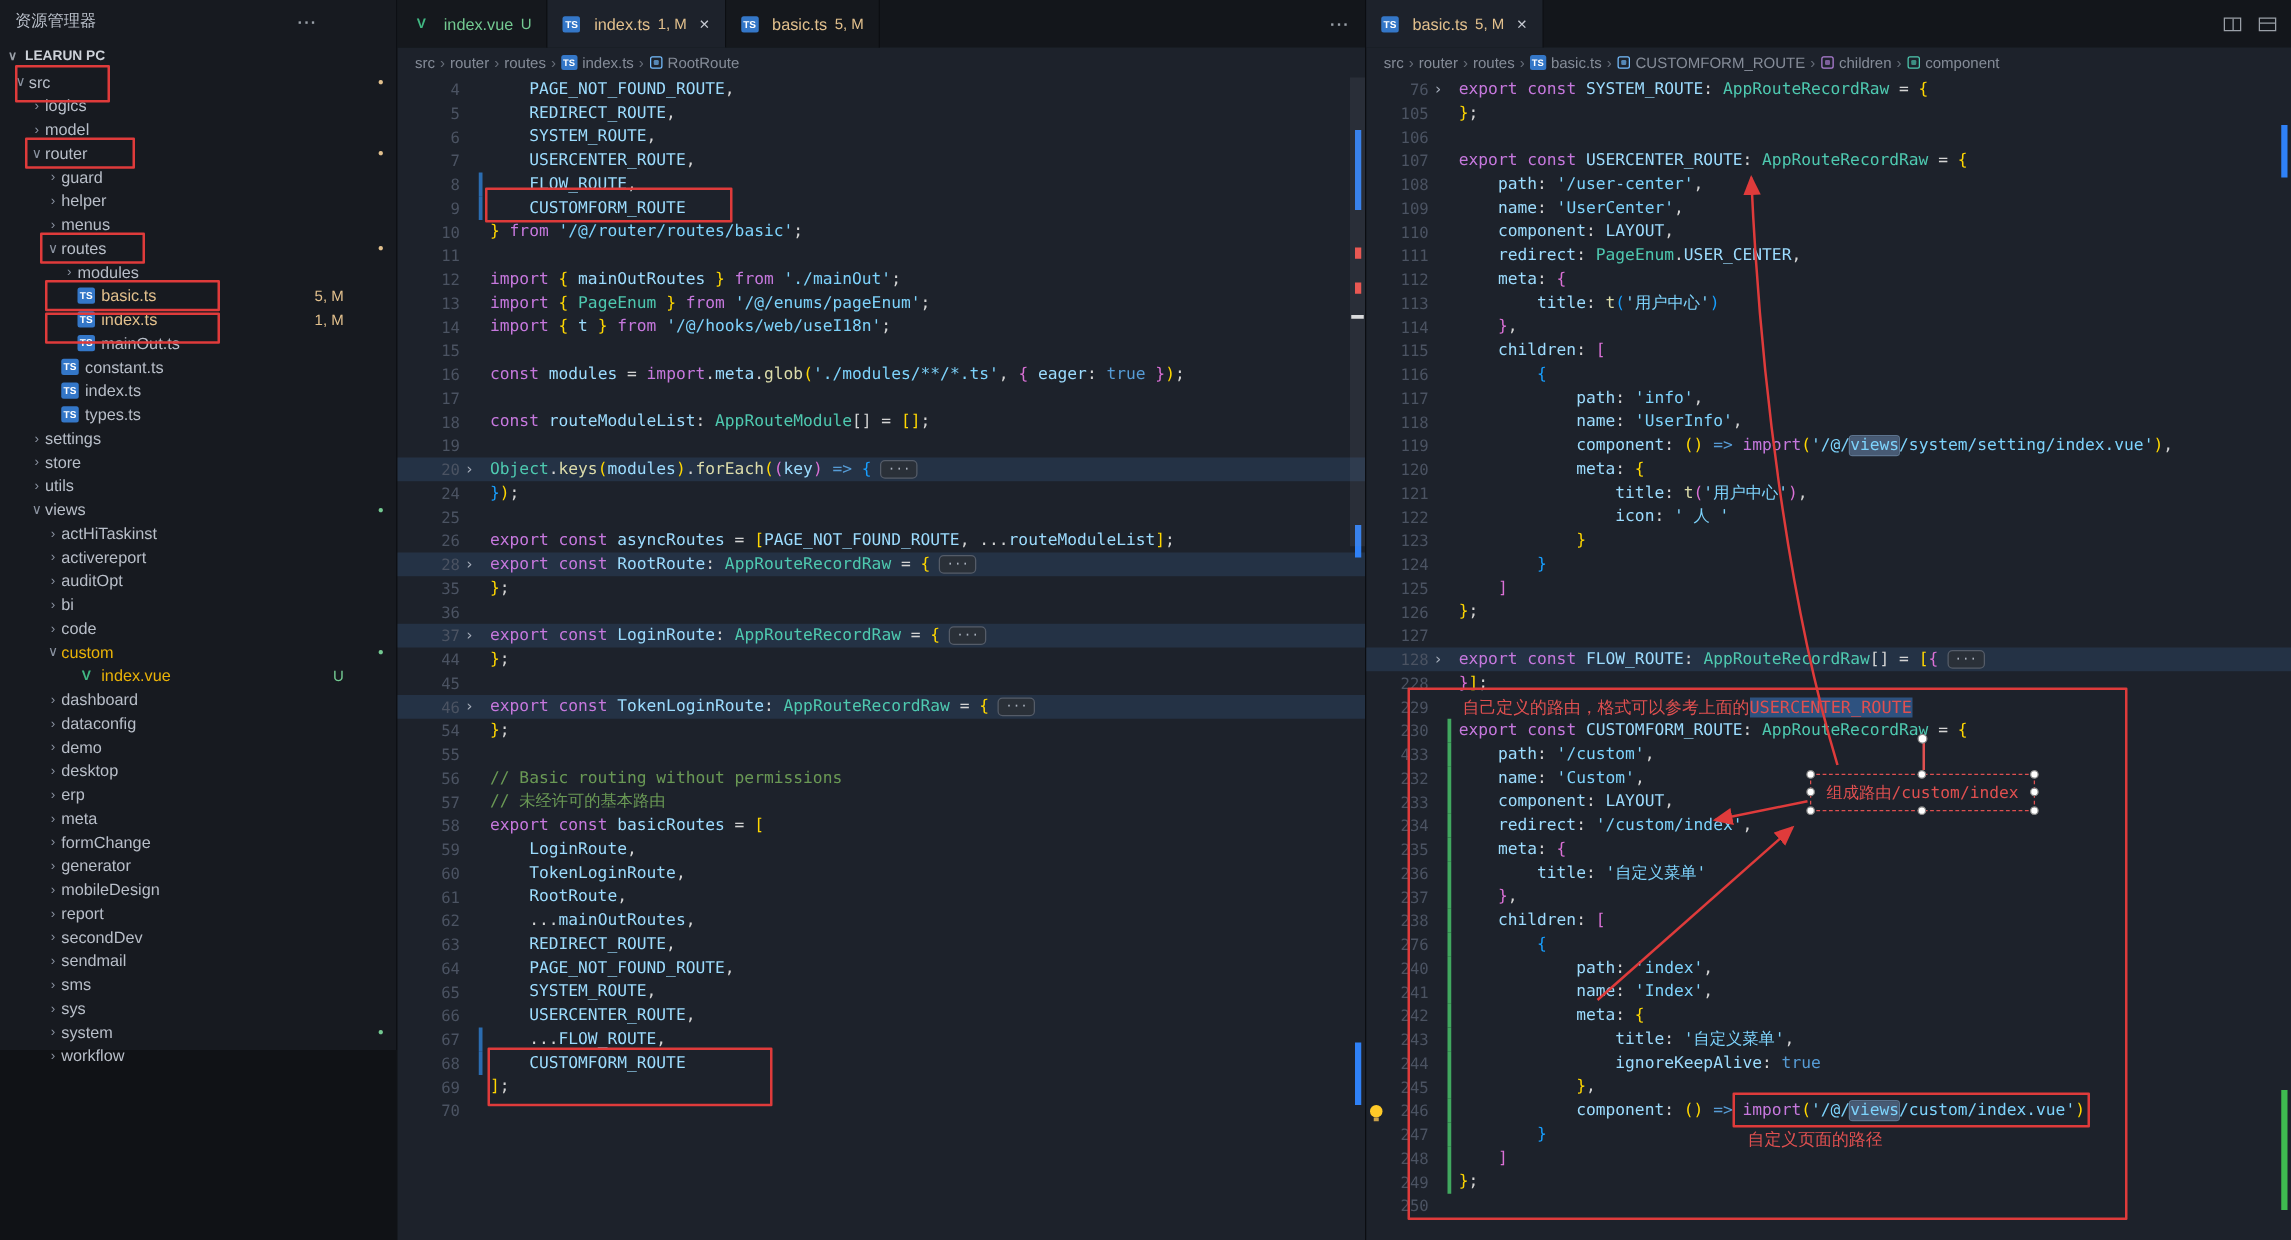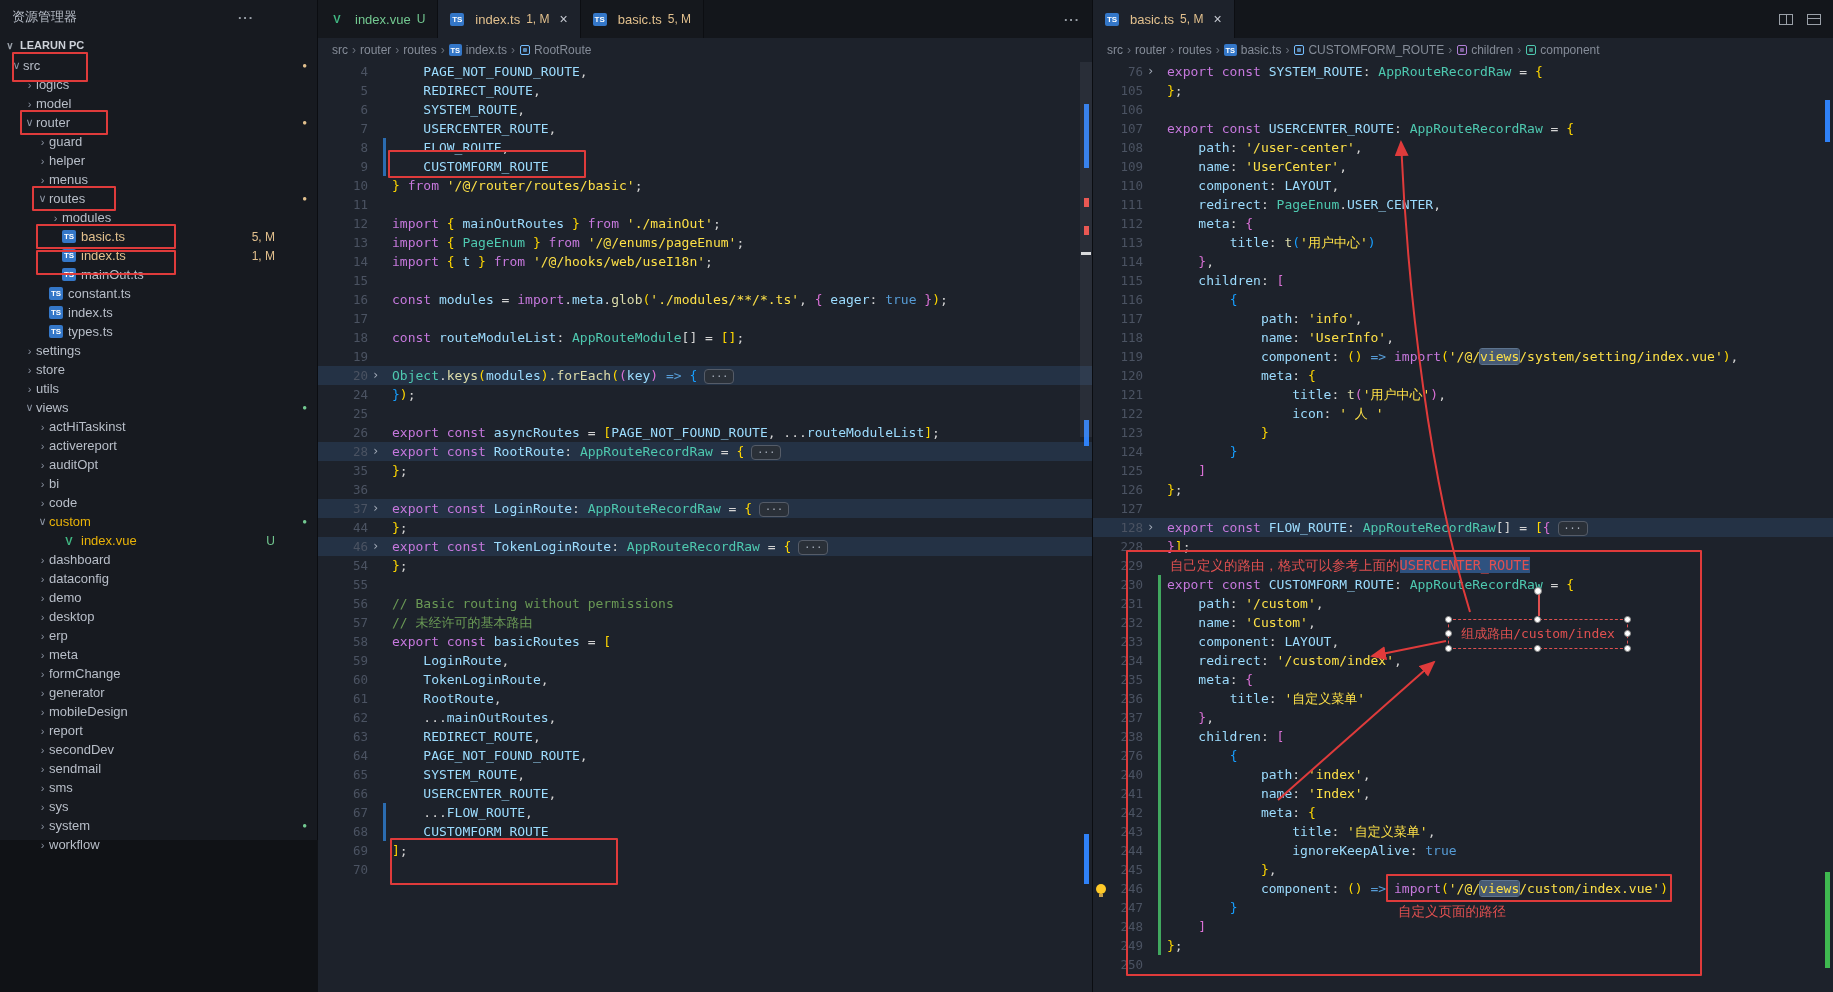--- a/index.html
+++ b/index.html
@@ -54,21 +54,21 @@
   .codearea{position:relative;font-family:"DejaVu Sans Mono",monospace;font-size:13px;padding-top:0}
   .line{display:flex;height:19px;line-height:19px;cursor:text}
   .line.hi{background:rgba(58,92,135,.28)}
   .glyph{width:16px;flex:none;display:flex;align-items:center;justify-content:center}
   .num{width:34px;flex:none;text-align:right;color:#4b5362;font-size:12.5px}
   .chevf{width:15px;flex:none;text-align:center;color:#a3abb8;font-size:12px}
   .gbar{width:3px;flex:none;margin-right:6px}
   .gbar-b{background:#2b6cb0}.gbar-g{background:#41a85f}
   .codes{flex:1;white-space:pre}
   .tk-p{color:#d4d4d4}.tk-k{color:#c678dd}.tk-kb{color:#569cd6}.tk-v{color:#9cdcfe}
-  .tk-t{color:#4ec9b0}.tk-s{color:#fde047}.tk-f{color:#dcdcaa}.tk-c{color:#6a9955}
+  .tk-t{color:#4ec9b0}.tk-s{color:#7dd3fc}.tk-f{color:#dcdcaa}.tk-c{color:#6a9955}
   .tk-b1{color:#ffd700}.tk-b2{color:#da70d6}.tk-b3{color:#179fff}
   .tk-hl{background:#475a74;border-radius:2px;outline:1px solid #5d748f}
   .foldb{display:inline-block;margin-left:7px;padding:0 5px;border:1px solid #555c68;border-radius:4px;font-size:10px;line-height:13px;height:15px;color:#a9b1bd;background:#2a3038;vertical-align:middle}
   .bulb{width:10px;height:10px;border-radius:50%;background:#ffca28;position:relative}
   .bulb:after{content:"";position:absolute;left:3px;bottom:-3px;width:4px;height:3px;background:#c9a14a}
 
   
   .ovr{position:absolute;top:0;right:0;width:12px;height:992px;pointer-events:none}
   .mk{position:absolute;right:3px;width:5px}
   .mk-b{background:#2f81f7}.mk-r{background:#f85149}.mk-g{background:#3fb950}.mk-w{background:#e6e6e6}
@@ -503,20 +503,27 @@
           <span class="gbar"></span>
           <span class="codes"><span class="tk-k">export</span><span class="tk-p"> </span><span class="tk-k">const</span><span class="tk-p"> </span><span class="tk-v">LoginRoute</span><span class="tk-p">: </span><span class="tk-t">AppRouteRecordRaw</span><span class="tk-p"> = </span><span class="tk-b1">{</span><span class="foldb">···</span></span>
         </div>
         <div class="line">
           <span class="glyph"></span>
           <span class="num">44</span>
           <span class="chevf"></span>
           <span class="gbar"></span>
           <span class="codes"><span class="tk-b1">}</span><span class="tk-p">;</span></span>
         </div>
+        <div class="line">
+          <span class="glyph"></span>
+          <span class="num">45</span>
+          <span class="chevf"></span>
+          <span class="gbar"></span>
+          <span class="codes"></span>
+        </div>
         <div class="line hi">
           <span class="glyph"></span>
           <span class="num">46</span>
           <span class="chevf">›</span>
           <span class="gbar"></span>
           <span class="codes"><span class="tk-k">export</span><span class="tk-p"> </span><span class="tk-k">const</span><span class="tk-p"> </span><span class="tk-v">TokenLoginRoute</span><span class="tk-p">: </span><span class="tk-t">AppRouteRecordRaw</span><span class="tk-p"> = </span><span class="tk-b1">{</span><span class="foldb">···</span></span>
         </div>
         <div class="line">
           <span class="glyph"></span>
           <span class="num">54</span>
@@ -886,21 +893,21 @@
         </div>
         <div class="line">
           <span class="glyph"></span>
           <span class="num">230</span>
           <span class="chevf"></span>
           <span class="gbar gbar-g"></span>
           <span class="codes"><span class="tk-k">export</span><span class="tk-p"> </span><span class="tk-k">const</span><span class="tk-p"> </span><span class="tk-v">CUSTOMFORM_ROUTE</span><span class="tk-p">: </span><span class="tk-t">AppRouteRecordRaw</span><span class="tk-p"> = </span><span class="tk-b1">{</span></span>
         </div>
         <div class="line">
           <span class="glyph"></span>
-          <span class="num">231</span>
+          <span class="num">433</span>
           <span class="chevf"></span>
           <span class="gbar gbar-g"></span>
           <span class="codes"><span class="tk-p">    </span><span class="tk-v">path</span><span class="tk-p">: </span><span class="tk-s">'/custom'</span><span class="tk-p">,</span></span>
         </div>
         <div class="line">
           <span class="glyph"></span>
           <span class="num">232</span>
           <span class="chevf"></span>
           <span class="gbar gbar-g"></span>
           <span class="codes"><span class="tk-p">    </span><span class="tk-v">name</span><span class="tk-p">: </span><span class="tk-s">'Custom'</span><span class="tk-p">,</span></span>

